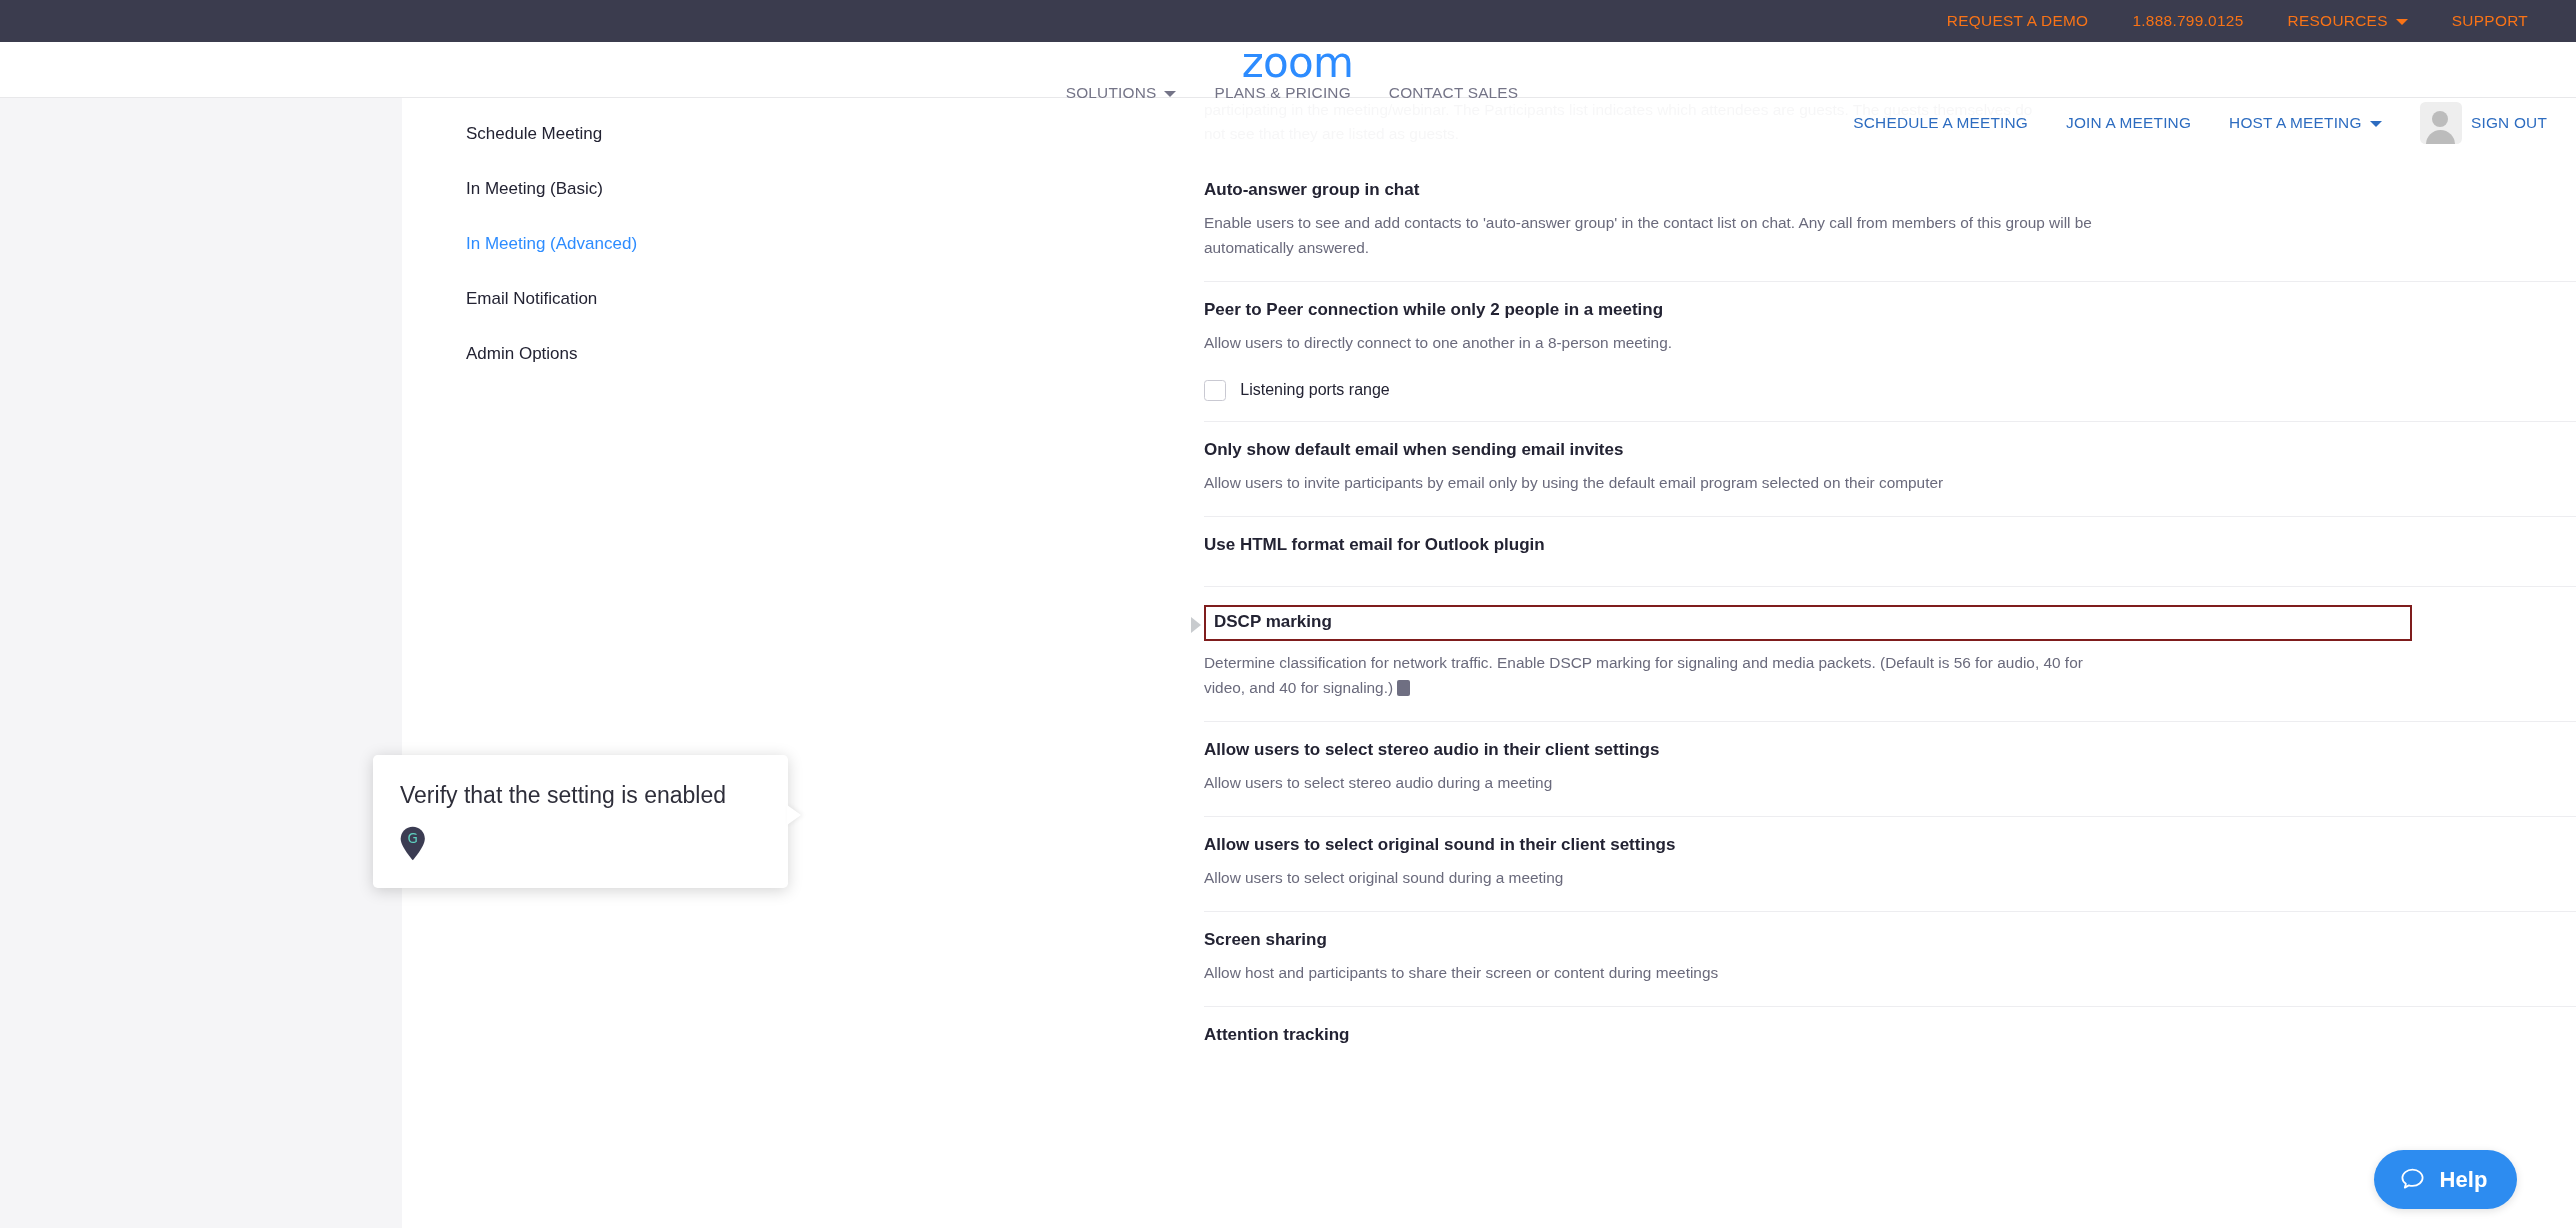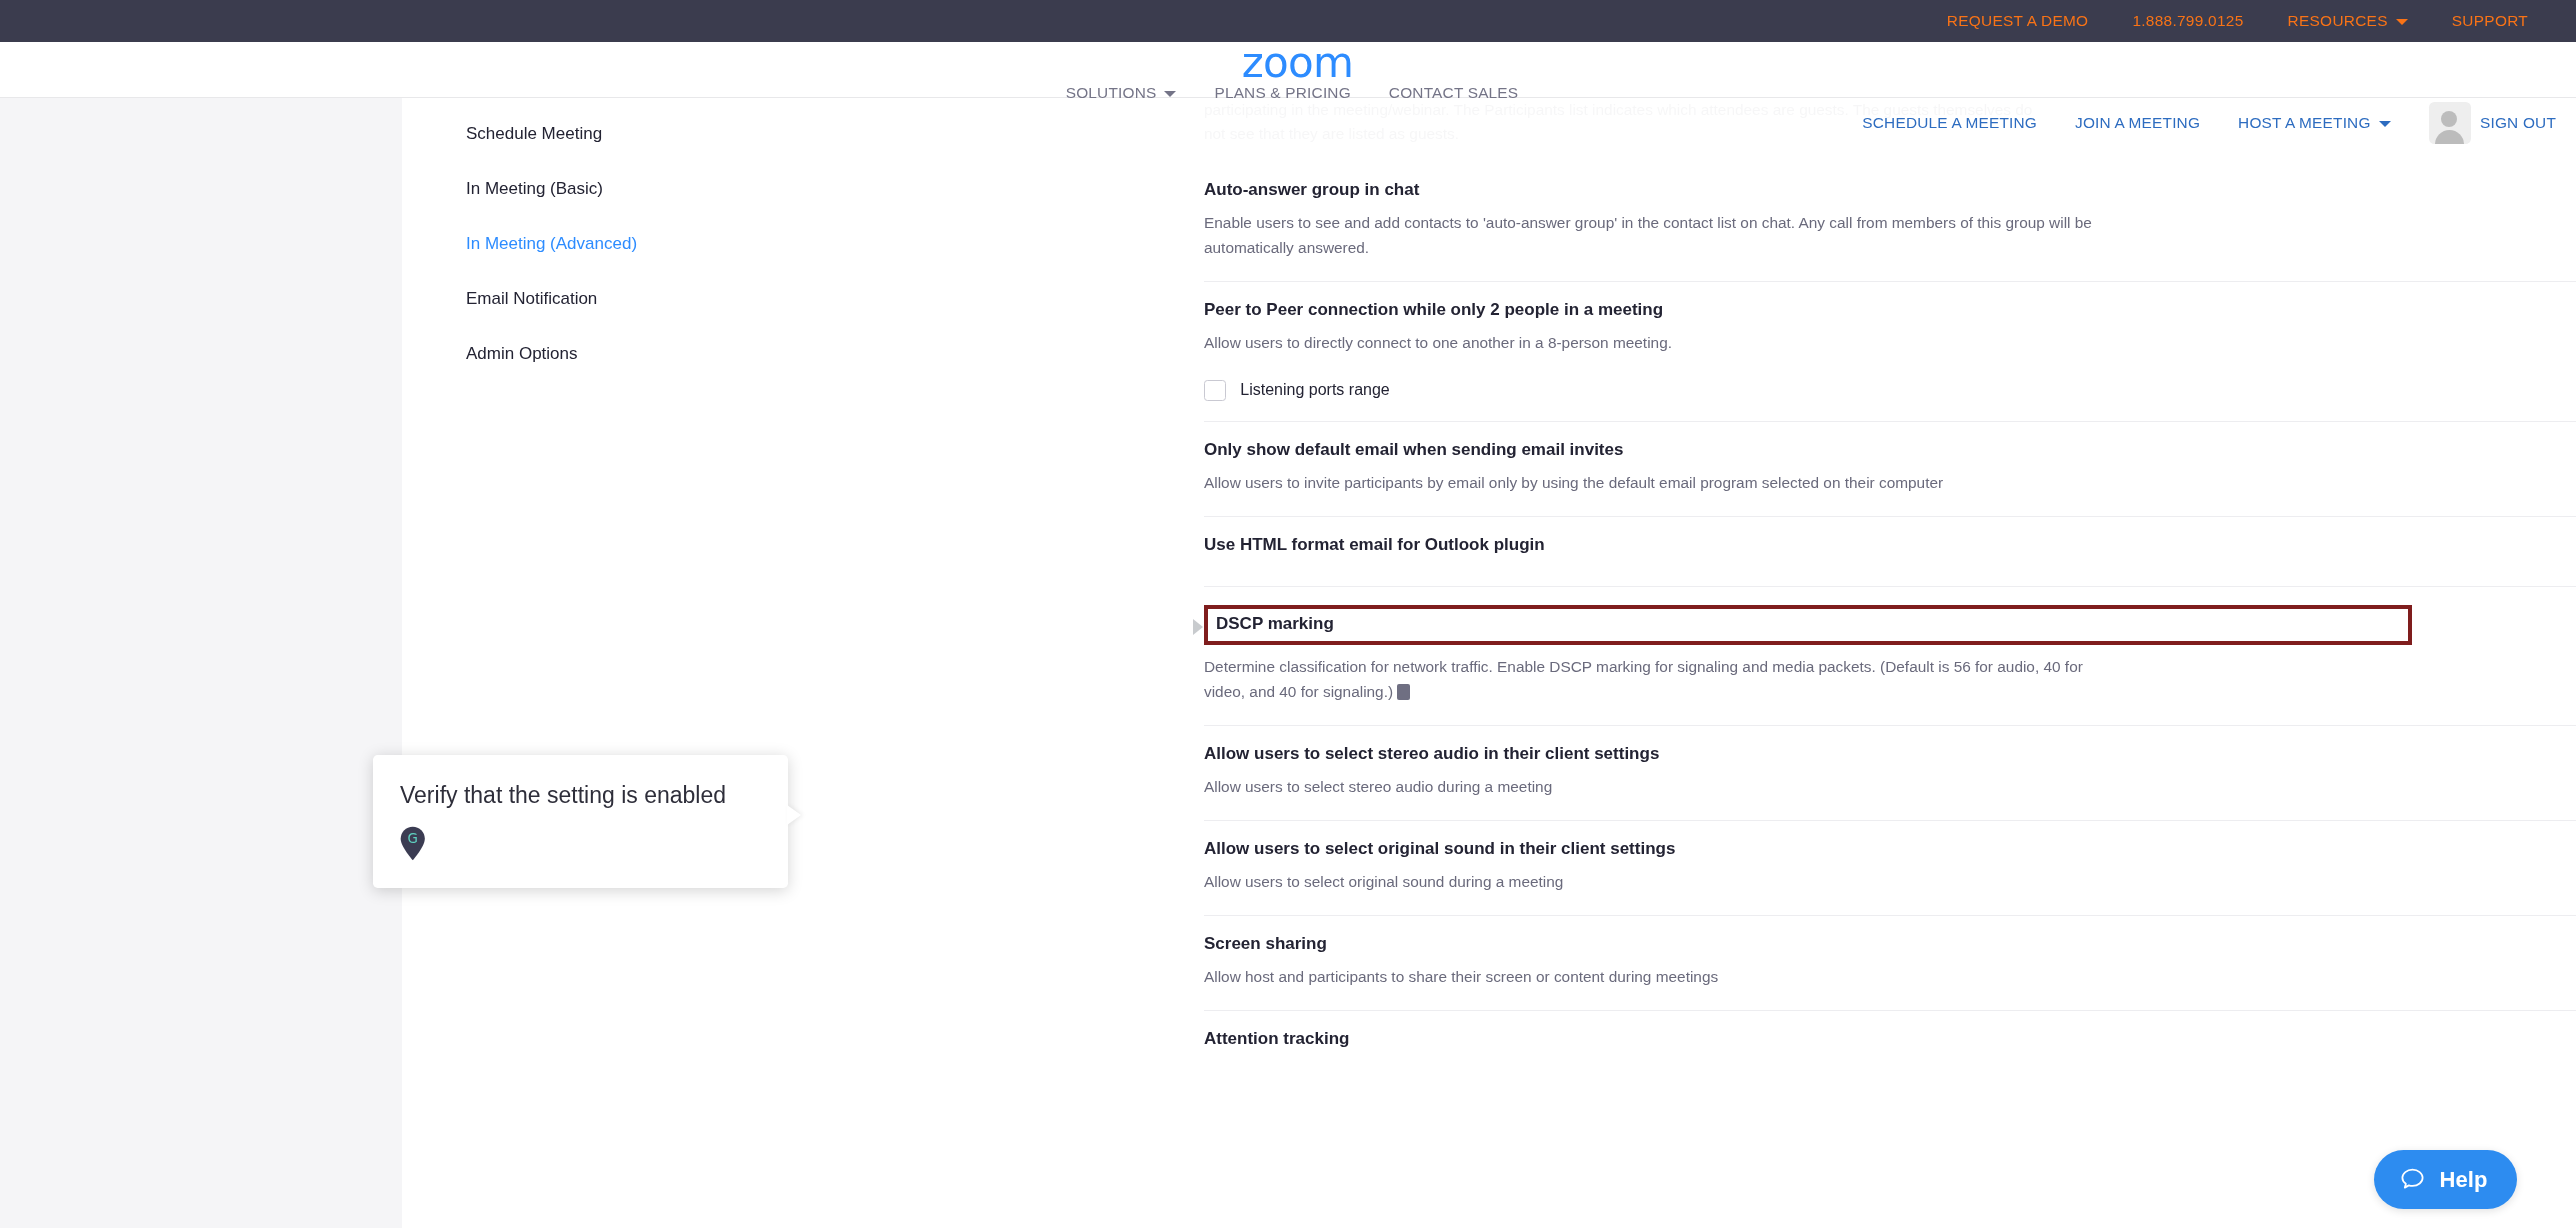--- a/index.html
+++ b/index.html
@@ -73,21 +73,21 @@
     letter-spacing: 0.2px;
     margin-right: 38px;
     white-space: nowrap;
     display: flex;
     align-items: center;
     text-decoration: none;
   }
   .header-right {
     margin-left: auto;
     display: flex;
-    padding-right: 20px;
+    padding-right: 29px;
   }
   .header-right-link {
     color: #2d6cc0;
     font-size: 15.4px;
     letter-spacing: 0.2px;
     margin-left: 38px;
     white-space: nowrap;
     display: flex;
     align-items: center;
     text-decoration: none;
@@ -219,21 +219,21 @@
   }
   .checklabel {
     font-size: 16px;
     color: #232333;
     margin-left: 14.8px;
     white-space: nowrap;
   }
 
   
   .highlight-box {
-    border: 4px solid #7f1d1d;
+    border: 2px solid #7f1d1d;
     padding: 4.7px 6.7px 6px 8px;
     margin: 0 0 10.7px 0;
     width: 1208px;
     position: relative;
   }
   .highlight-box .stitle { margin-bottom: 0; }
   .hl-notch {
     position: absolute;
     left: -14.8px;
     top: 10.7px;

